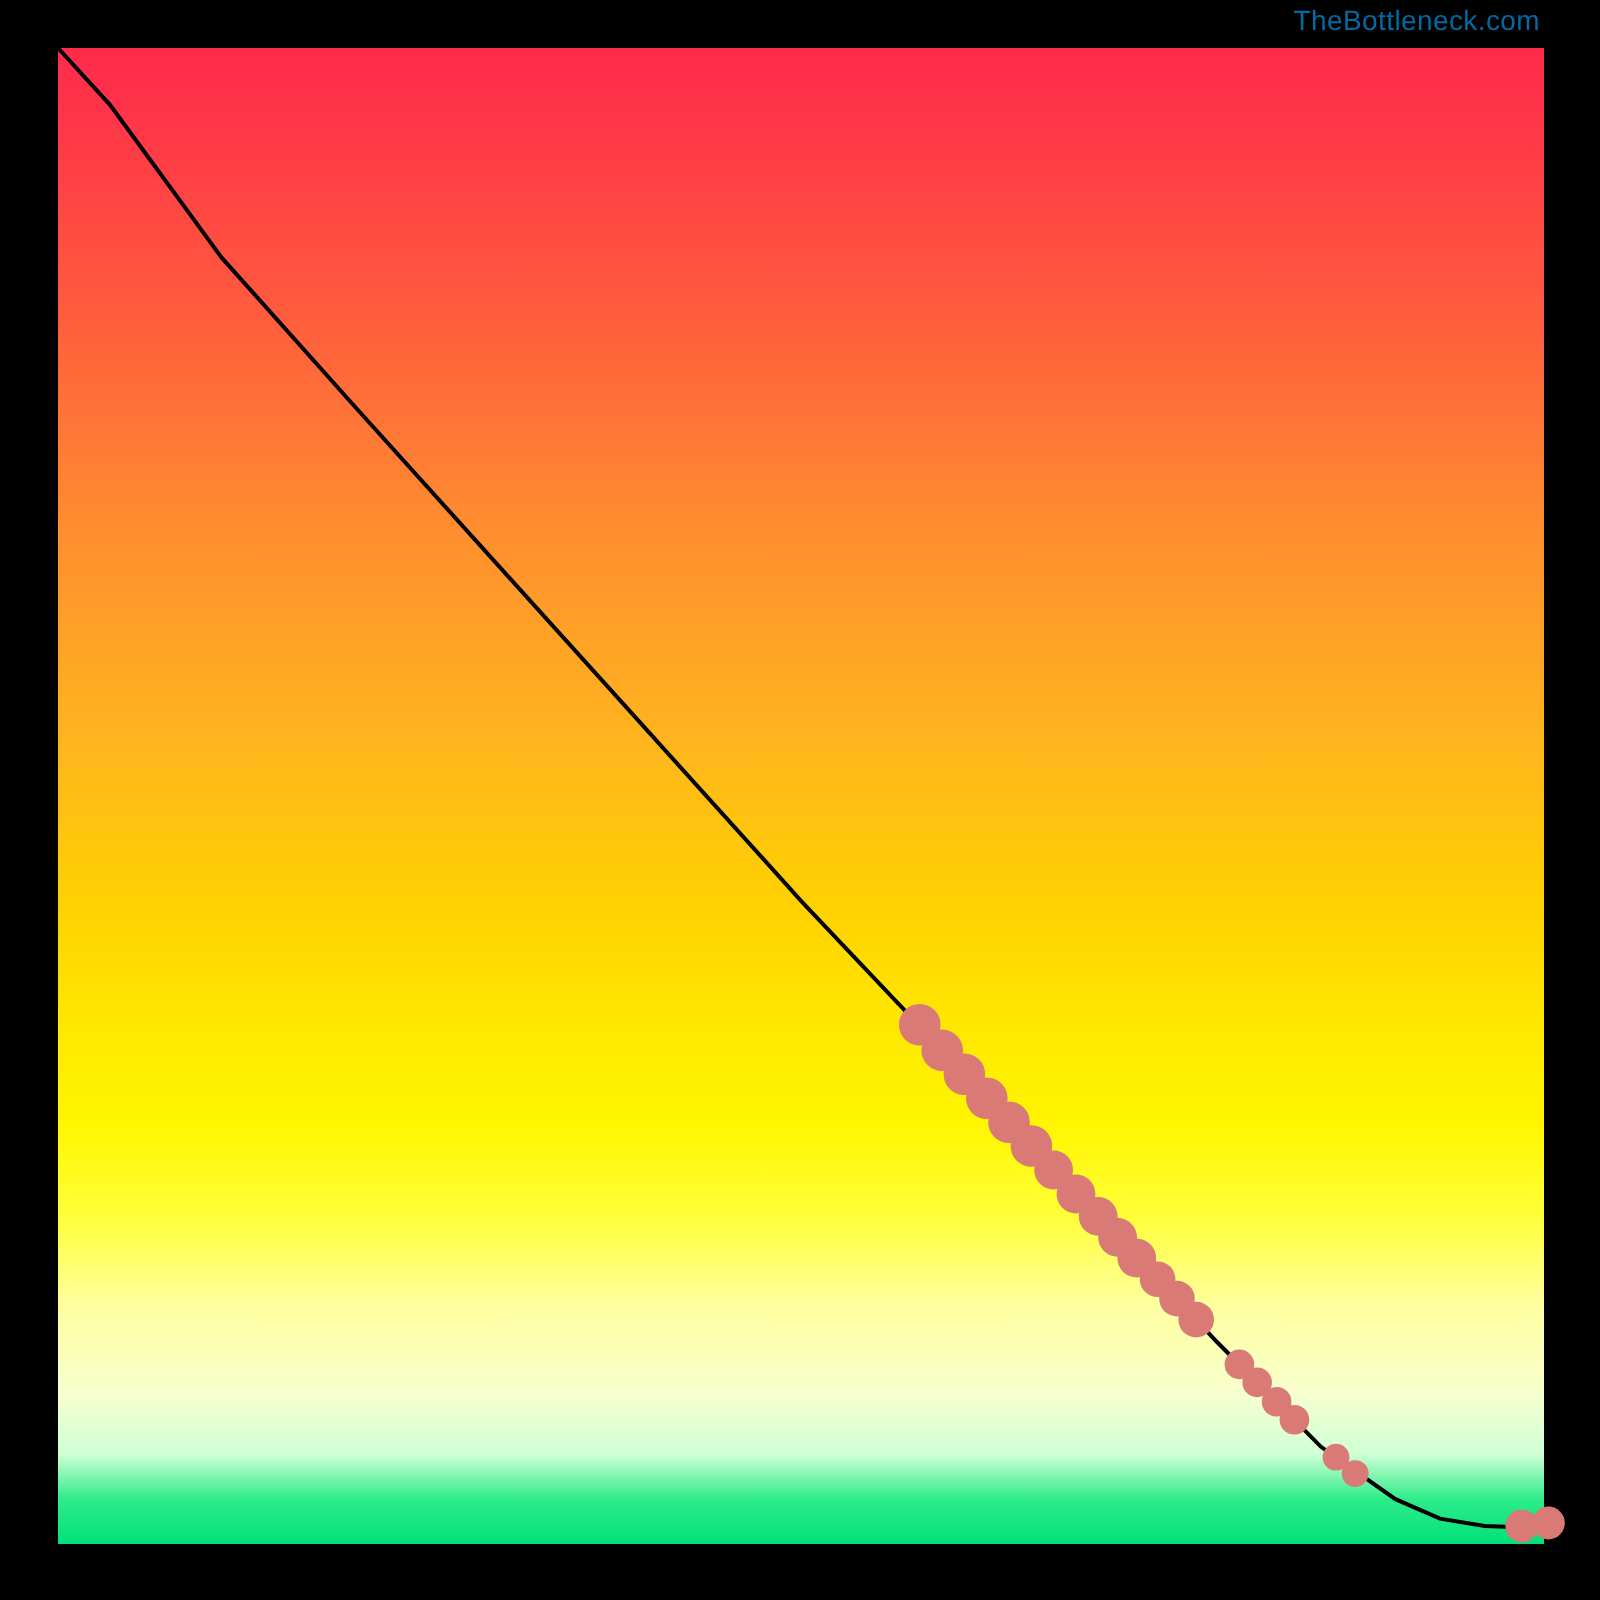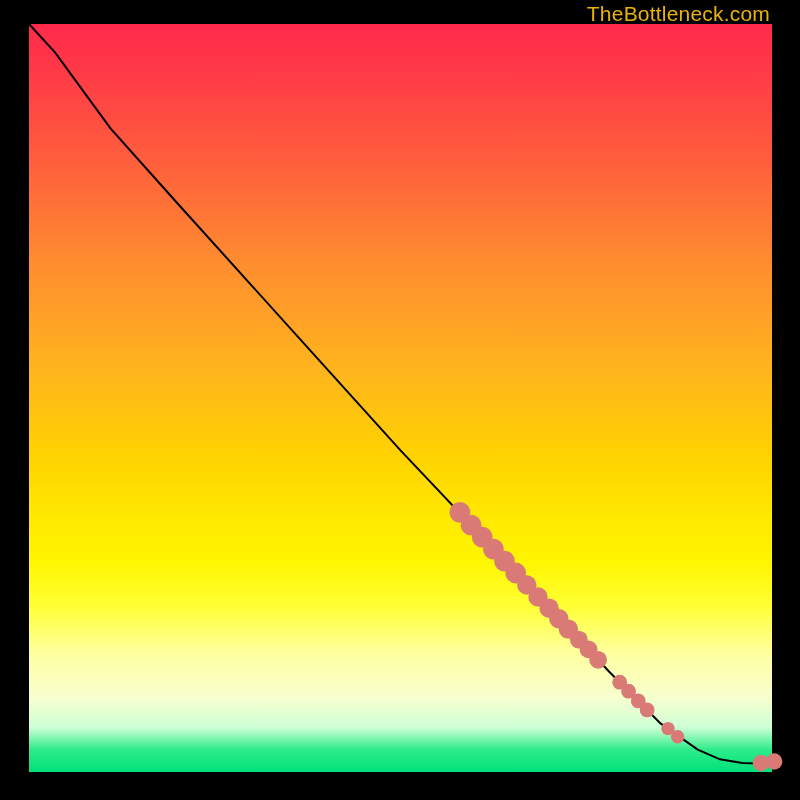--- a/index.html
+++ b/index.html
@@ -21,23 +21,23 @@
     left: 29px;
     top: 24px;
     width: 743px;
     height: 748px;
     
   }
   .watermark {
     position: absolute;
     top: 2px;
     right: 30px;
-    font-size: 21px;
+    font-size: 14px;
     letter-spacing: 0.2px;
-    color: #eab308;
+    color: #0369a1;
     font-weight: 500;
   }
   svg.curve {
     position: absolute;
     left: 29px;
     top: 24px;
     width: 743px;
     height: 748px;
     overflow: visible;
   }

